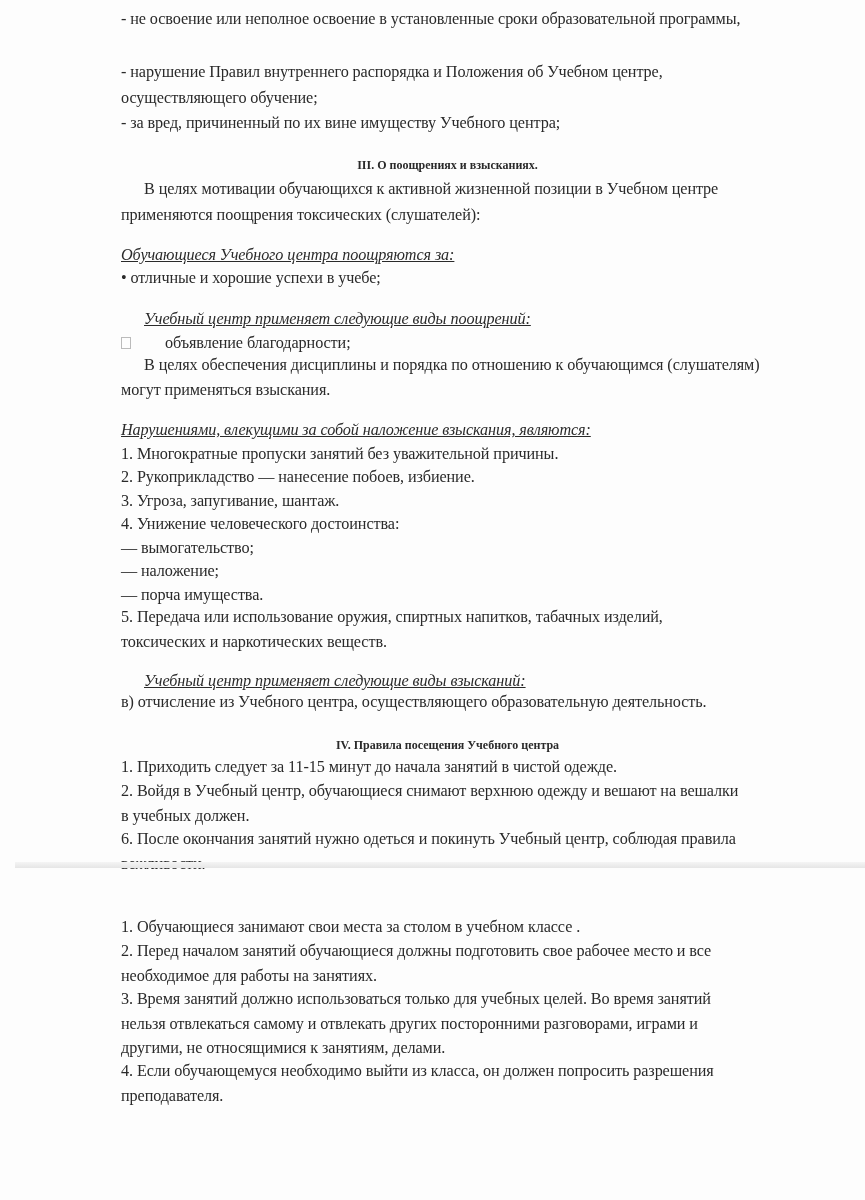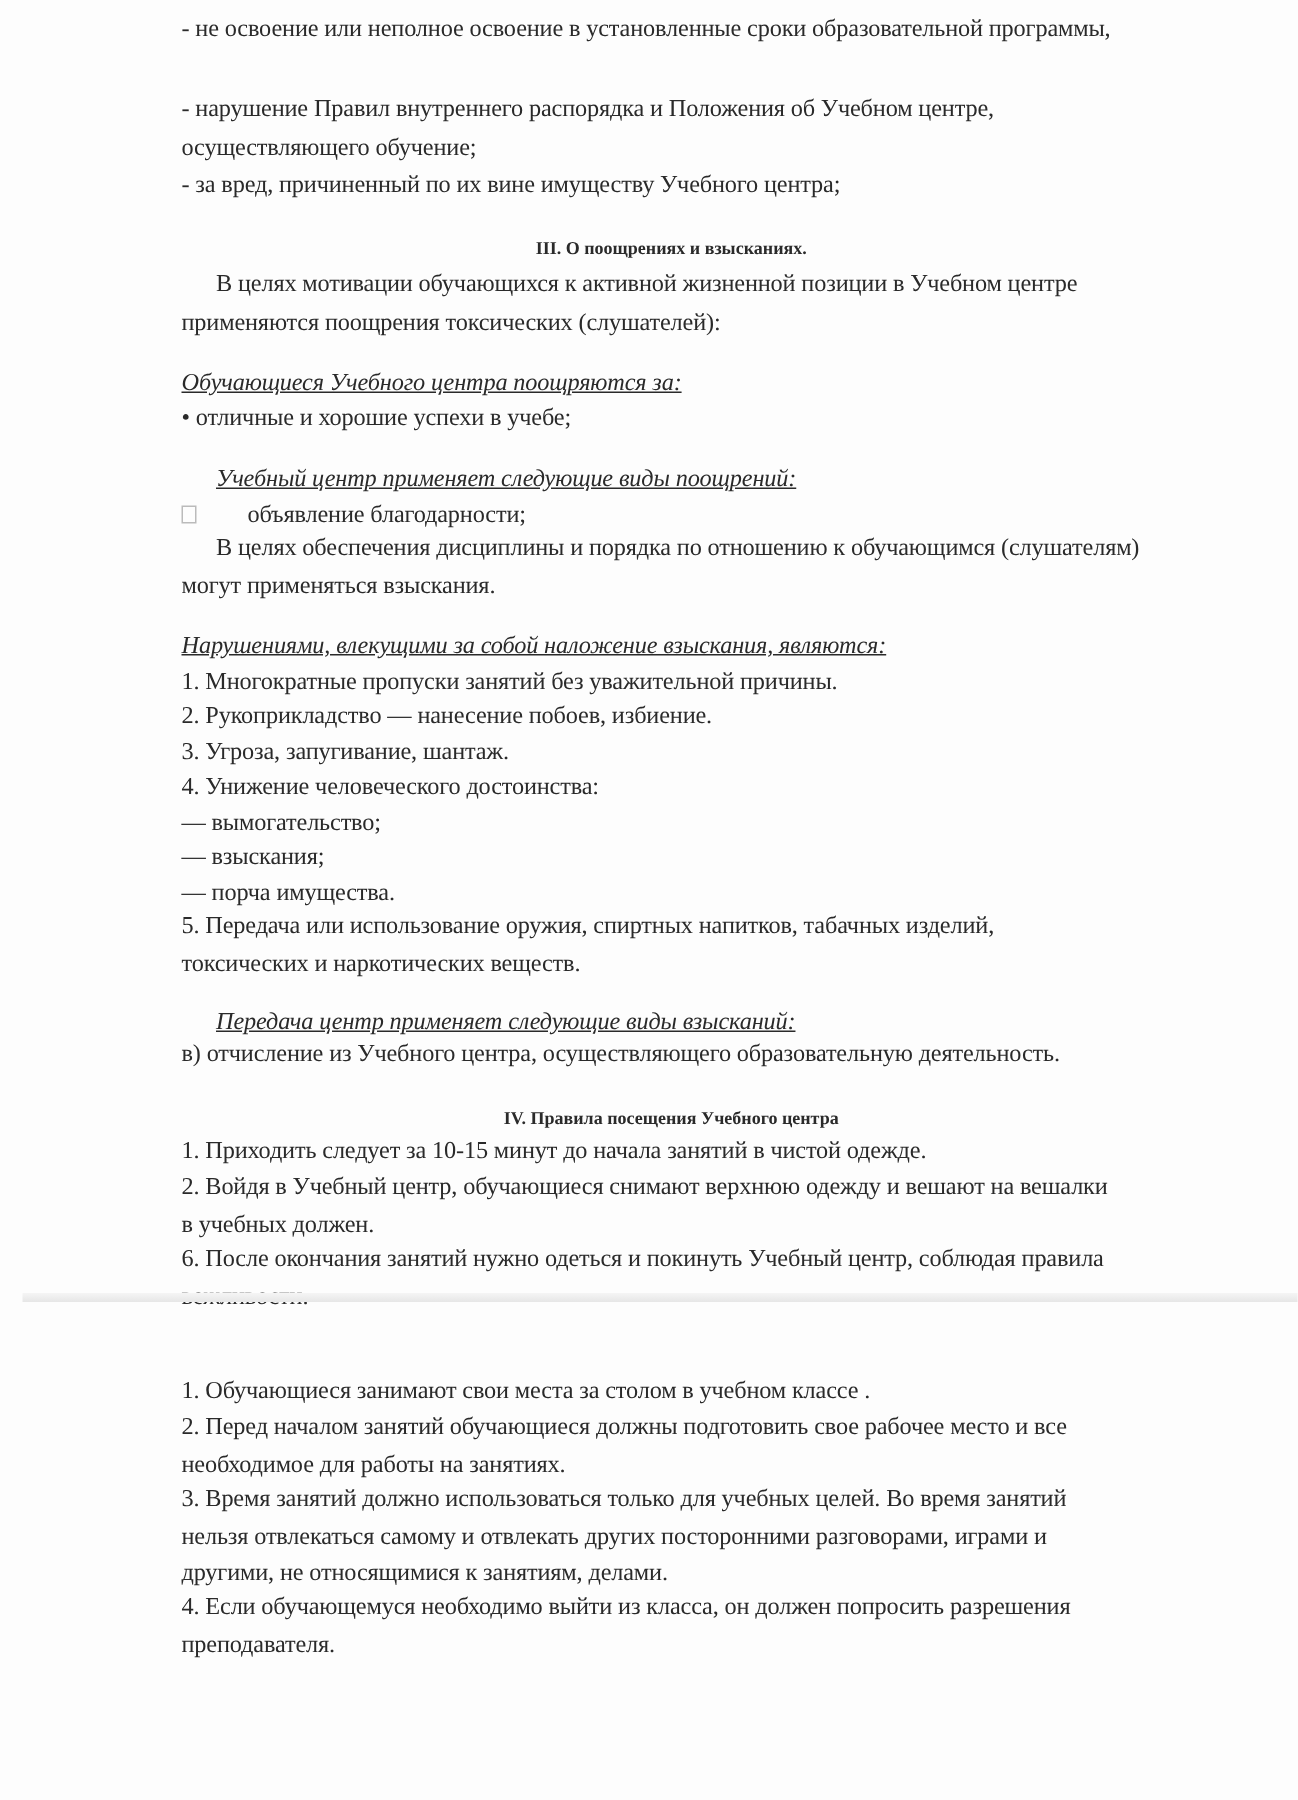--- a/index.html
+++ b/index.html
@@ -37,30 +37,30 @@
   <div class="line" style="top:333px"><span class="box"></span><span>объявление благодарности;</span></div>
   <div class="line indent1" style="top:355px">В целях обеспечения дисциплины и порядка по отношению к обучающимся (слушателям)</div>
   <div class="line" style="top:380px">могут применяться взыскания.</div>
 
   <div class="line subhead" style="top:420px">Нарушениями, влекущими за собой наложение взыскания, являются:</div>
   <div class="line" style="top:444px">1. Многократные пропуски занятий без уважительной причины.</div>
   <div class="line" style="top:467px">2. Рукоприкладство — нанесение побоев, избиение.</div>
   <div class="line" style="top:491px">3. Угроза, запугивание, шантаж.</div>
   <div class="line" style="top:514px">4. Унижение человеческого достоинства:</div>
   <div class="line" style="top:538px">— вымогательство;</div>
-  <div class="line" style="top:561px">— взыскания;</div>
+  <div class="line" style="top:561px">— наложение;</div>
   <div class="line" style="top:585px">— порча имущества.</div>
   <div class="line" style="top:607px">5. Передача или использование оружия, спиртных напитков, табачных изделий,</div>
   <div class="line" style="top:632px">токсических и наркотических веществ.</div>
 
-  <div class="line subhead indent1" style="top:671px">Передача центр применяет следующие виды взысканий:</div>
+  <div class="line subhead indent1" style="top:671px">Учебный центр применяет следующие виды взысканий:</div>
   <div class="line" style="top:692px">в) отчисление из Учебного центра, осуществляющего образовательную деятельность.</div>
 
   <div class="heading" style="top:735px">IV. Правила посещения Учебного центра</div>
-  <div class="line" style="top:757px">1. Приходить следует за 10-15 минут до начала занятий в чистой одежде.</div>
+  <div class="line" style="top:757px">1. Приходить следует за 11-15 минут до начала занятий в чистой одежде.</div>
   <div class="line" style="top:781px">2. Войдя в Учебный центр, обучающиеся снимают верхнюю одежду и вешают на вешалки</div>
   <div class="line" style="top:806px">в учебных должен.</div>
   <div class="line" style="top:829px">6. После окончания занятий нужно одеться и покинуть Учебный центр, соблюдая правила</div>
   <div class="line" style="top:854px">вежливости.</div>
 
   <div class="line" style="top:917px">1. Обучающиеся занимают свои места за столом в учебном классе .</div>
   <div class="line" style="top:941px">2. Перед началом занятий обучающиеся должны подготовить свое рабочее место и все</div>
   <div class="line" style="top:966px">необходимое для работы на занятиях.</div>
   <div class="line" style="top:989px">3. Время занятий должно использоваться только для учебных целей. Во время занятий</div>
   <div class="line" style="top:1014px">нельзя отвлекаться самому и отвлекать других посторонними разговорами, играми и</div>

